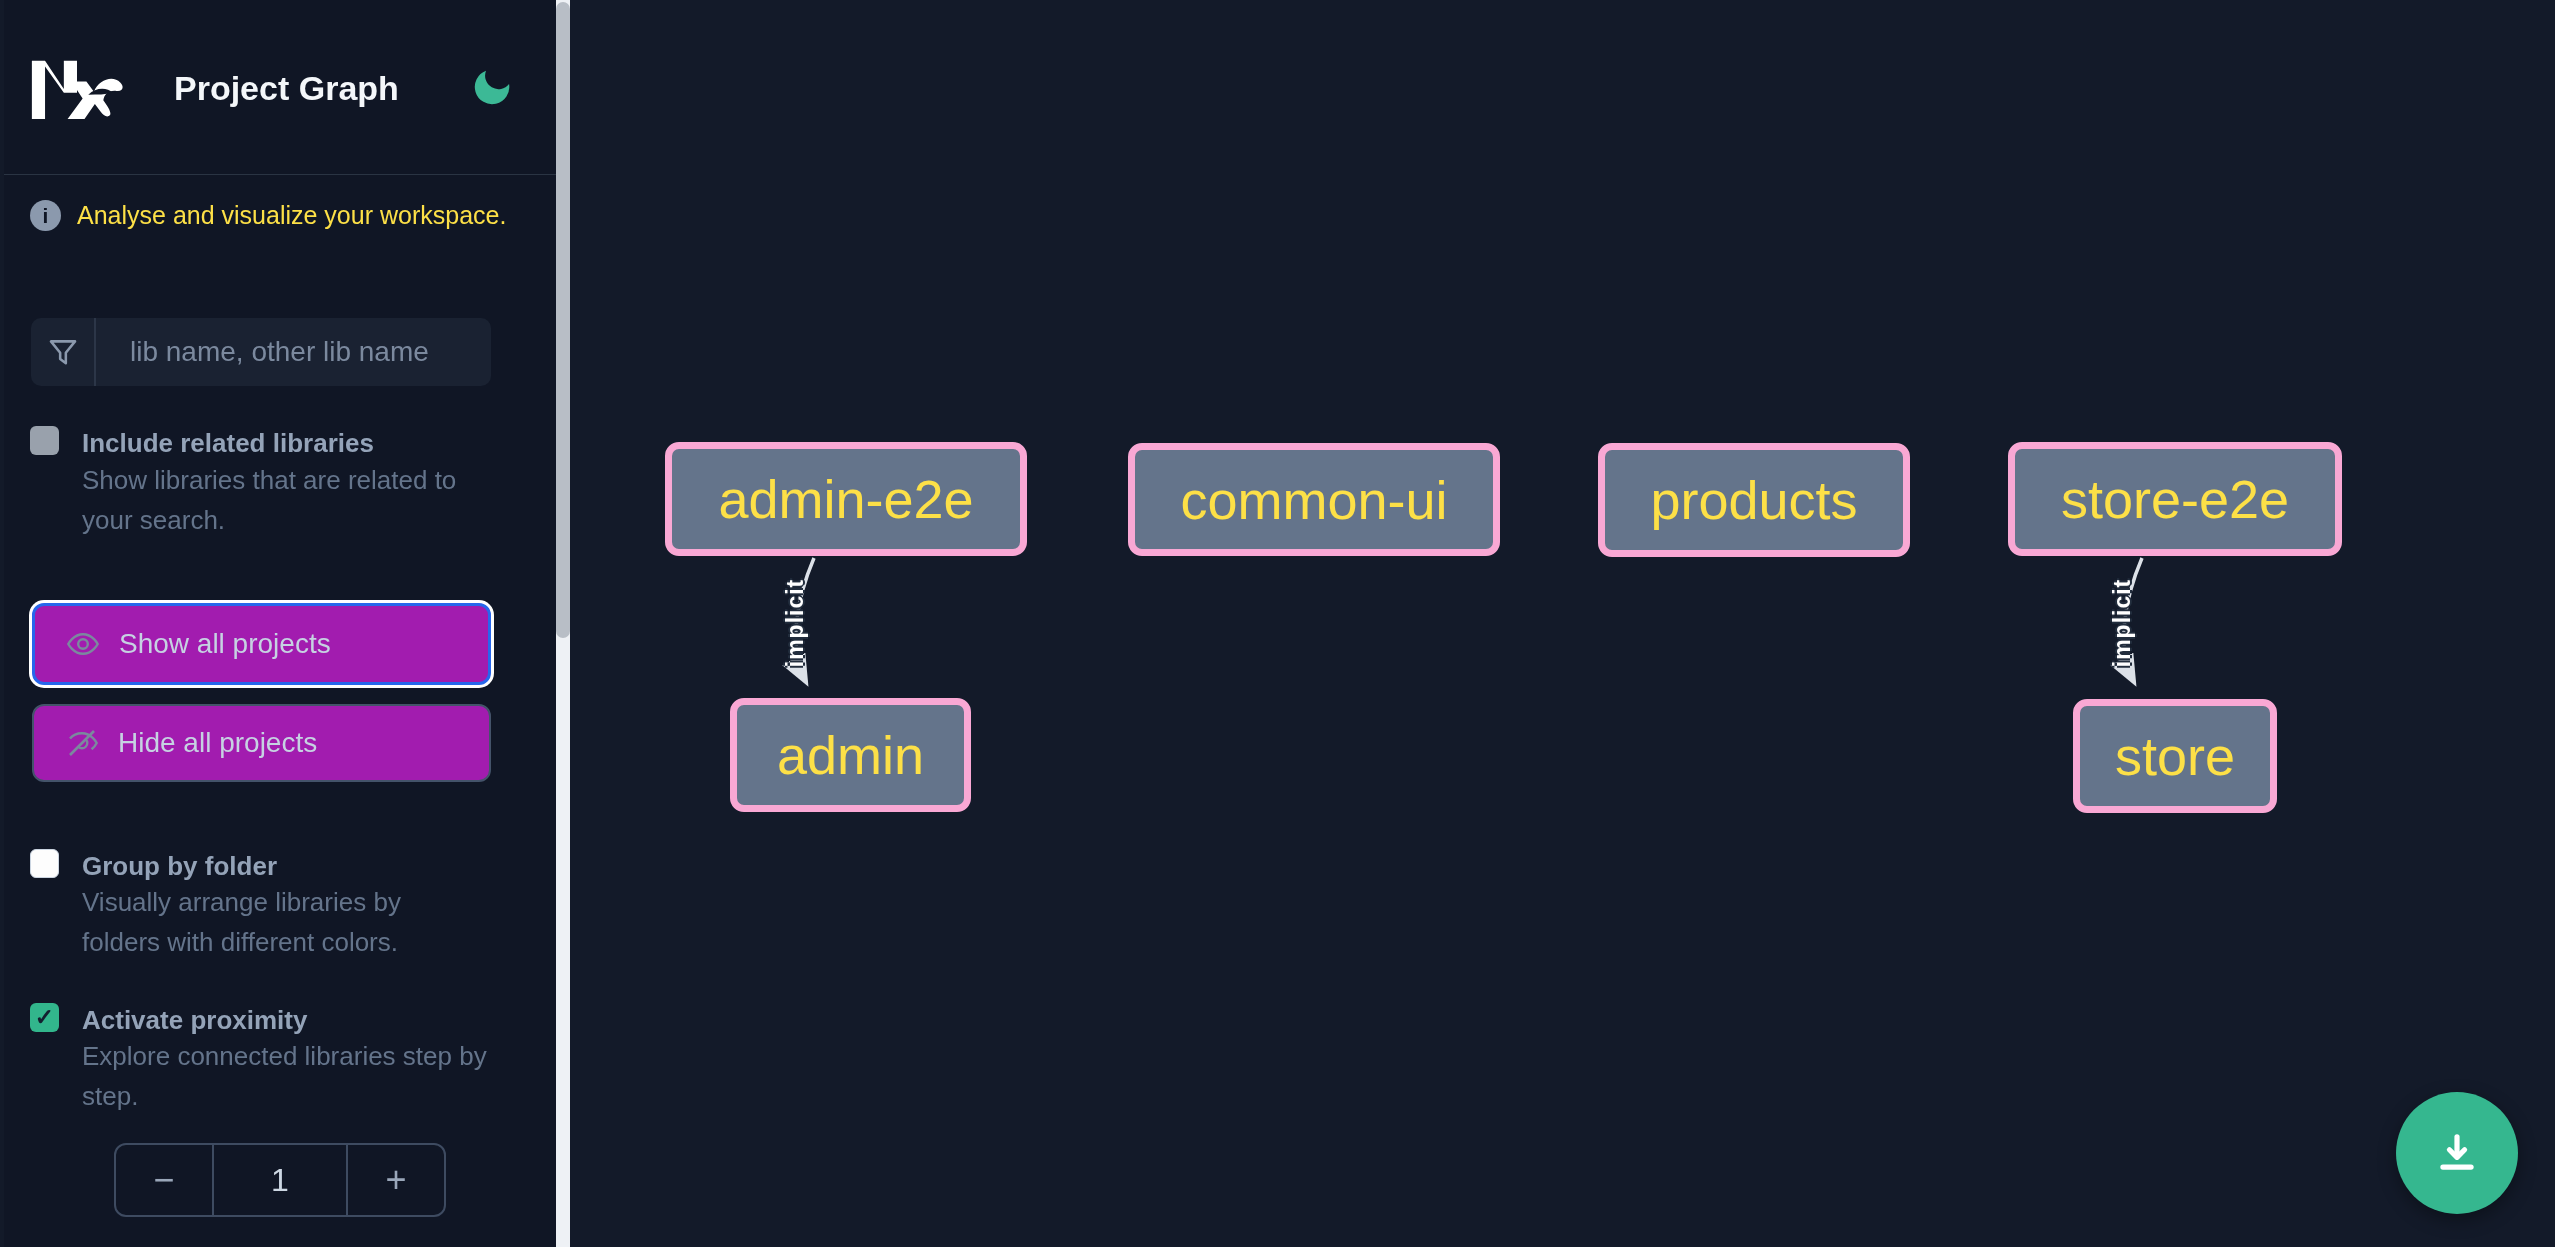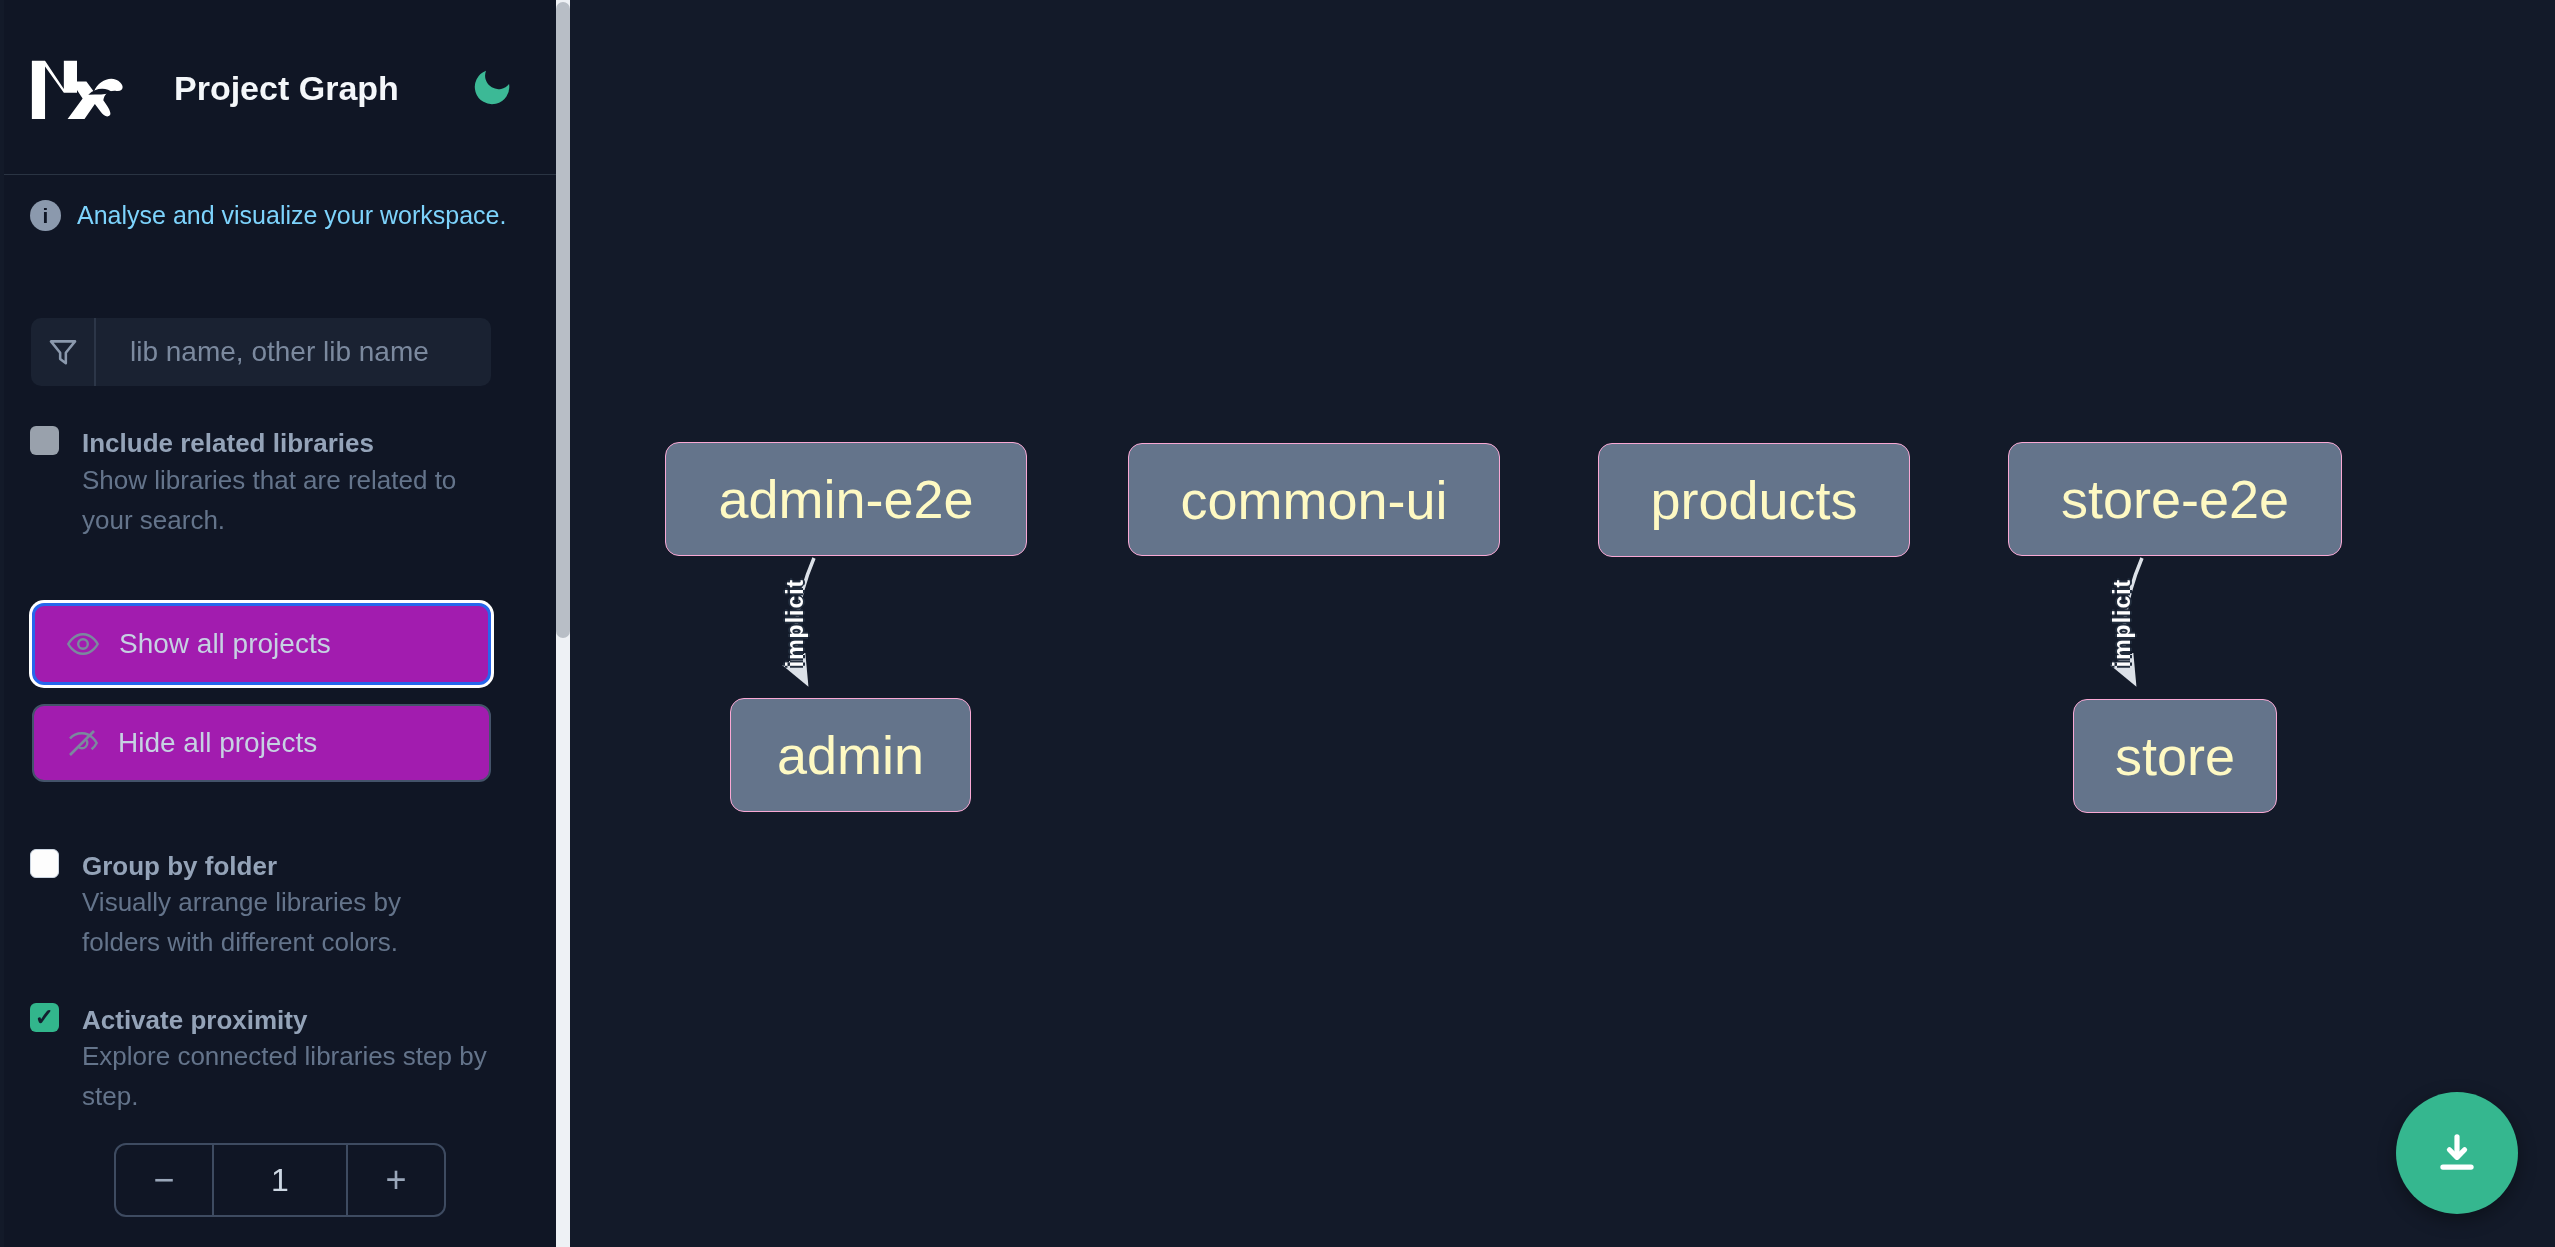--- a/index.html
+++ b/index.html
@@ -10,21 +10,21 @@
   
   .sidebar { position:absolute; left:4px; top:0; width:556px; height:1247px; background:#101625; }
   .header { position:absolute; left:0; top:0; width:556px; height:175px; border-bottom:1px solid #2a3443; }
   .logo { position:absolute; left:26px; top:57px; width:94px; height:64px; }
   .title { position:absolute; left:170px; top:69px; font-size:34px; font-weight:700; color:#f4f7fa; }
   .theme-btn { position:absolute; left:462px; top:62px; width:52px; height:52px; background:none; border:none; cursor:pointer; }
 
   .info-row { position:absolute; left:26px; top:200px; width:500px; display:flex; align-items:center; }
   .info-circle { width:31px; height:31px; border-radius:50%; background:#8b99ad; color:#101625;
                  font-weight:800; font-size:21px; display:flex; align-items:center; justify-content:center; flex:0 0 auto; }
-  .info-text { margin-left:16px; color:#7dd3fc; font-size:25px; }
+  .info-text { margin-left:16px; color:#fde047; font-size:25px; }
 
   .filter-box { position:absolute; left:27px; top:318px; width:460px; height:68px; background:#1a2232;
                 border-radius:10px; display:flex; align-items:center; }
   .funnel-wrap { width:70px; display:flex; align-items:center; justify-content:center; }
   .filter-divider { width:2px; height:68px; background:#2c3648; }
   .filter-input { flex:1; height:64px; background:transparent; border:none; outline:none;
                   padding-left:34px; font-size:28px; color:#cbd5e1; font-family:"Liberation Sans",sans-serif; }
   .filter-input::placeholder { color:#7b899e; opacity:1; }
 
   .checkbox { position:absolute; left:26px; width:29px; height:29px; border-radius:6px; }
@@ -49,22 +49,22 @@
   .step-val { width:138px; border-left:2px solid #3e4b61; border-right:2px solid #3e4b61;
               color:#cdd7e3; font-size:32px; display:flex; align-items:center; justify-content:center; }
 
   
   .scroll-track { position:absolute; left:556px; top:0; width:14px; height:1247px; background:#eef1f5; }
   .scroll-thumb { position:absolute; left:0; top:2px; width:14px; height:636px; background:#b8bec6; border-radius:7px; }
 
   
   .canvas { position:absolute; left:570px; top:0; width:1985px; height:1247px; background:#131a29; }
   .edges-svg { position:absolute; left:0; top:0; width:2555px; height:1247px; pointer-events:none; }
-  .node { position:absolute; background:#64748b; border:1px solid #f9a8d4; border-radius:14px;
-          color:#fef9c3; font-size:54px; display:flex; align-items:center; justify-content:center;
+  .node { position:absolute; background:#64748b; border:7px solid #f9a8d4; border-radius:14px;
+          color:#fde047; font-size:54px; display:flex; align-items:center; justify-content:center;
           cursor:pointer; }
   .edge-label { position:absolute; transform:translate(-50%,-50%) rotate(-90deg);
                 color:#ffffff; font-size:23px; font-weight:600; letter-spacing:1px;
                 text-shadow:-2px 0 0 #222d3d, 2px 0 0 #222d3d, 0 -2px 0 #222d3d, 0 2px 0 #222d3d; }
 
   .fab { position:absolute; left:2396px; top:1092px; width:122px; height:122px; border-radius:50%;
          background:#35b78f; border:none; cursor:pointer; display:flex; align-items:center; justify-content:center;
          box-shadow:0 6px 18px rgba(0,0,0,.35); }
 </style>
 </head>

